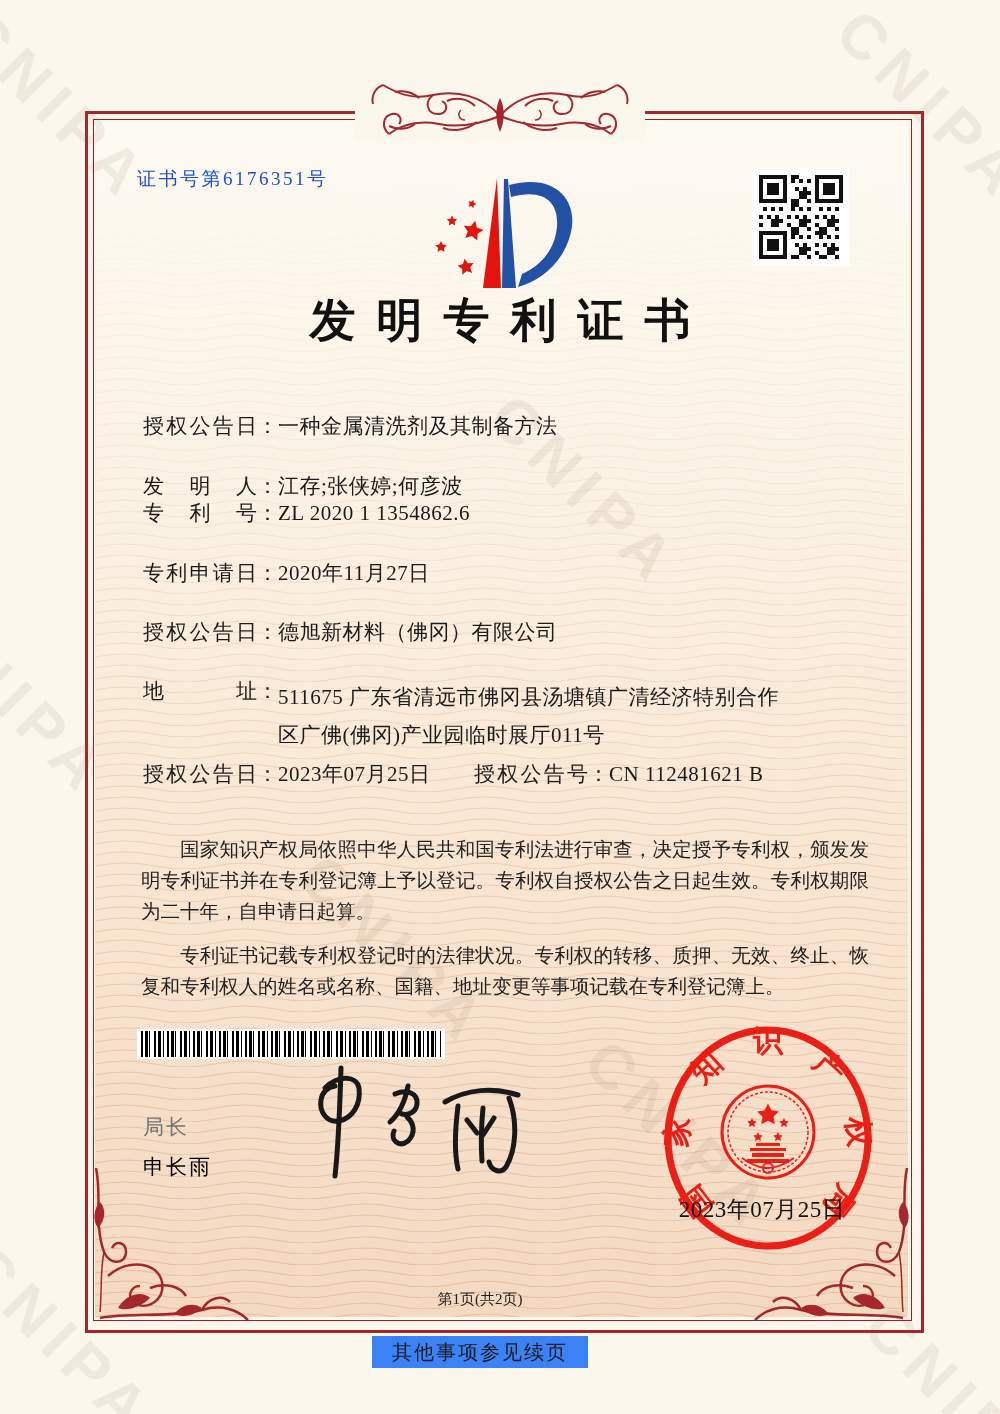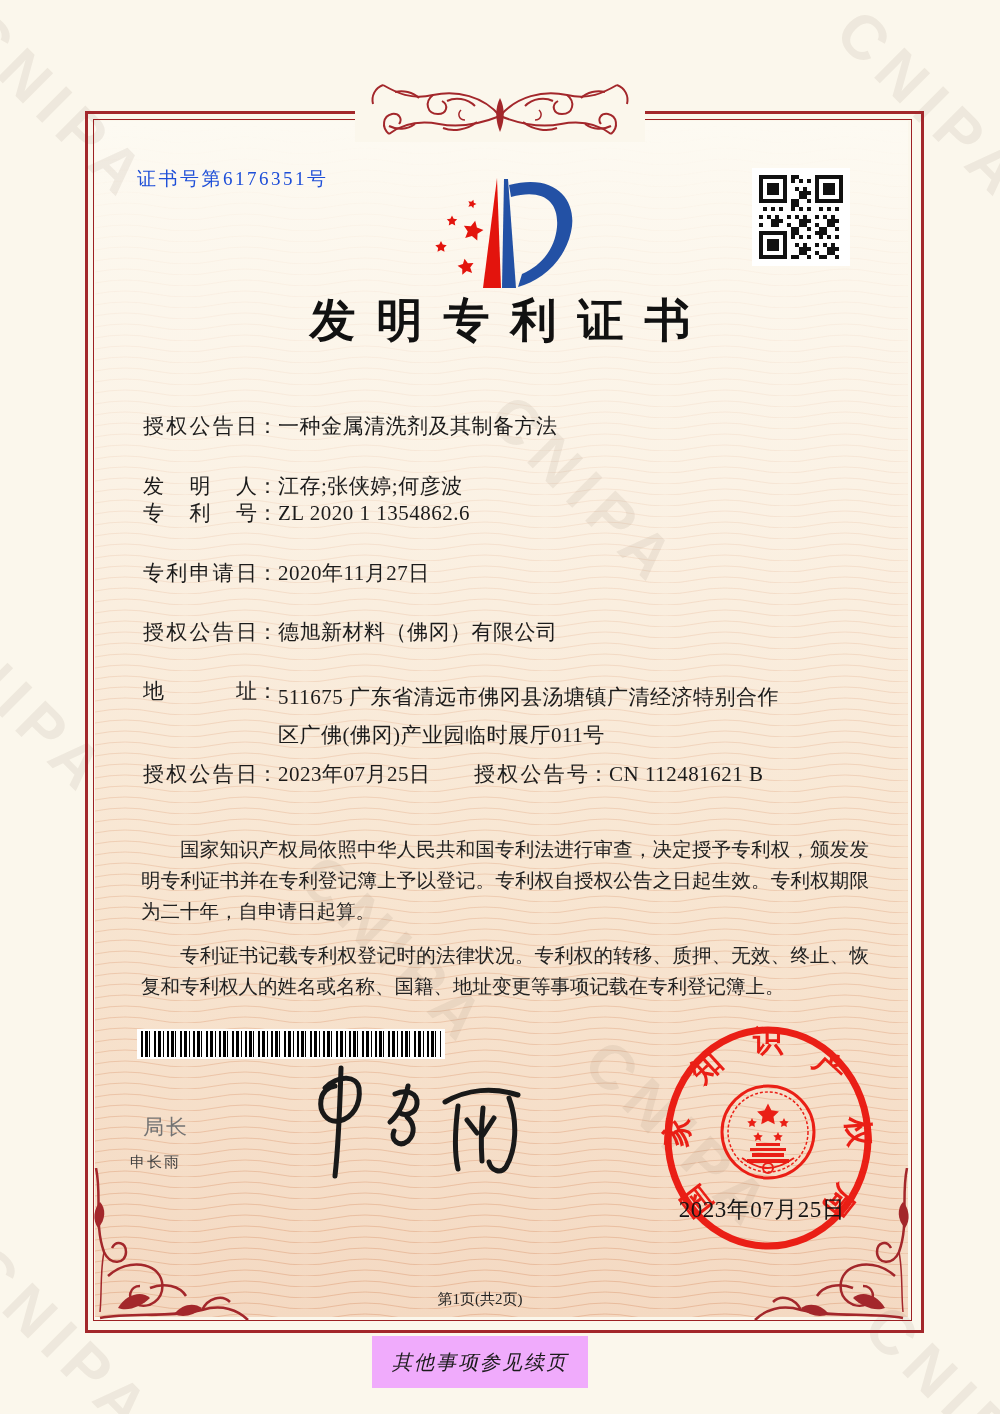--- a/index.html
+++ b/index.html
@@ -55,32 +55,32 @@
 
   
   .barcode{position:absolute;left:137px;top:1029px;width:308px;height:30px;background:#fff;
            padding:2px 4px;box-sizing:border-box;z-index:5;}
   .bars{width:100%;height:100%;
     background-image:repeating-linear-gradient(90deg,
       #000 0 2px,#fff 2px 4px,#000 4px 7px,#fff 7px 8px,#000 8px 9px,#fff 9px 13px,
       #000 13px 15px,#fff 15px 17px,#000 17px 20px,#fff 20px 22px,#000 22px 23px,#fff 23px 26px);}
   .officer-title{position:absolute;left:143px;top:1113px;z-index:5;font-size:21px;color:#737373;
                  font-family:"Liberation Sans","DejaVu Sans",sans-serif;letter-spacing:2px;}
-  .officer-name{position:absolute;left:130px;top:1153px;z-index:5;font-size:15px;color:#404040;
+  .officer-name{position:absolute;left:143px;top:1153px;z-index:5;font-size:21px;color:#000000;
                 font-family:"Liberation Sans","DejaVu Sans",sans-serif;letter-spacing:2px;}
   .signature{position:absolute;left:295px;top:1060px;z-index:5;}
 
   .seal{position:absolute;left:653px;top:1018px;z-index:6;}
   .seal-date{position:absolute;left:655px;top:1194px;width:214px;text-align:center;z-index:7;
              font-size:23px;color:#141414;letter-spacing:0.5px;}
 
   .page-info{position:absolute;left:380px;top:1290px;width:200px;text-align:center;z-index:5;
              font-size:15px;color:#222;}
-  .cont-note{position:absolute;left:372px;top:1336px;width:216px;height:52px;background:#f0abfc;z-index:5;
-             display:flex;align-items:center;justify-content:center;font-size:20px;color:#1b1b1b;letter-spacing:2px;font-style:italic;}
+  .cont-note{position:absolute;left:372px;top:1336px;width:216px;height:32px;background:#3b82f6;z-index:5;
+             display:flex;align-items:center;justify-content:center;font-size:20px;color:#1b1b1b;letter-spacing:2px;}
 </style>
 </head>
 <body>
 
 <div class="page">
 
   <div class="waves">
     <svg width="813" height="1196" xmlns="http://www.w3.org/2000/svg">
       <defs>
         <pattern id="wv" width="240" height="11" patternUnits="userSpaceOnUse">

